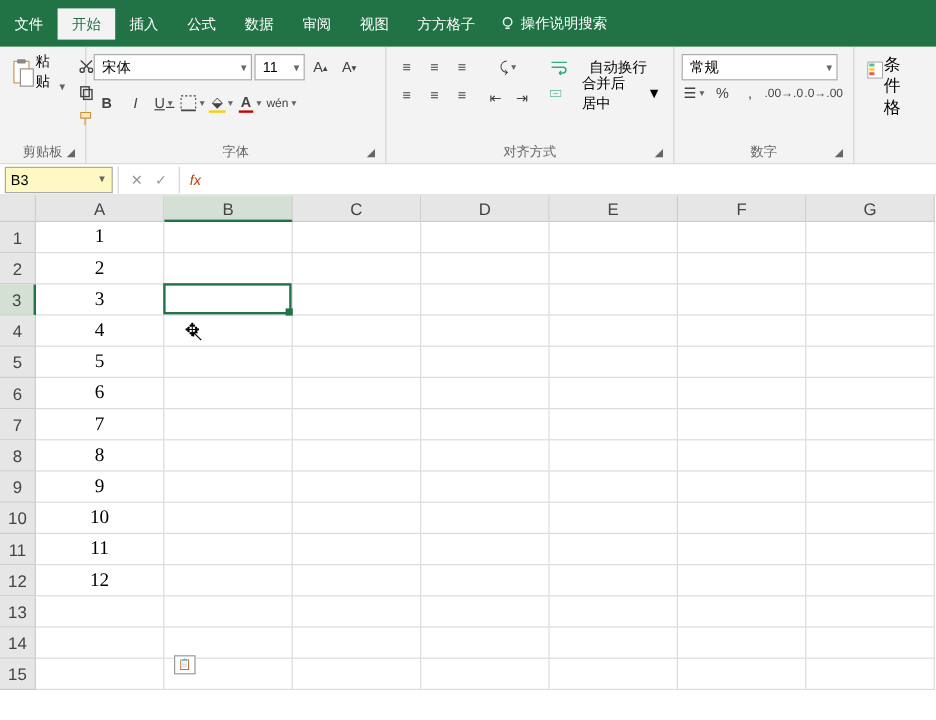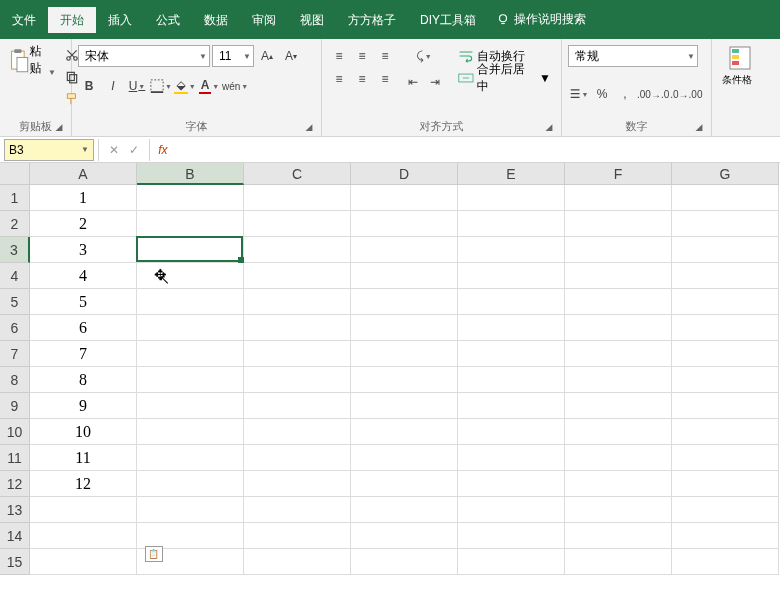--- a/index.html
+++ b/index.html
@@ -20,23 +20,23 @@
 .font-row1{display:flex;align-items:center;gap:2px;margin-bottom:6px}
 .font-row2{display:flex;align-items:center;gap:2px}
 .combo{background:#fff;border:1px solid #ababab;height:22px;display:flex;align-items:center;padding:0 2px 0 6px;font-size:12px}
 .combo .arr{margin-left:auto;font-size:8px;color:#666}
 .sq-btn{min-width:22px;height:22px;display:flex;align-items:center;justify-content:center;color:#444;position:relative}
 .sq-btn .dd{font-size:7px;margin-left:1px;color:#666}
 .underline-color{border-bottom:2px solid #c00}
 .underline-yellow{border-bottom:2px solid #fc0}
 .align-grid{display:grid;grid-template-columns:repeat(3,22px);gap:1px}
 .align-col{display:flex;flex-direction:column;gap:4px;margin-left:4px}
-.wrap-row{display:flex;align-items:center;gap:3px;height:22px;padding:0 4px}
+.wrap-row{display:flex;align-items:center;gap:17px;height:22px;padding:0 4px}
 .num-row{display:flex;gap:1px}
-.big-btn{display:flex;flex-direction:column;align-items:flex-end;padding:4px 6px;font-size:10px}
+.big-btn{display:flex;flex-direction:row;align-items:flex-start;padding:4px 6px;font-size:14px}
 .namebox-bar{height:26px;background:#fff;border-bottom:1px solid #d4d4d4;display:flex;align-items:center}
 .namebox{width:90px;height:22px;border:1px solid #ababab;margin:0 4px;display:flex;align-items:center;padding:0 4px;background:#fef9c3}
 .namebox .arr{margin-left:auto;font-size:8px;color:#666}
 .fx-btns{display:flex;align-items:center;gap:10px;padding:0 10px;color:#999;border-left:1px solid #d4d4d4;border-right:1px solid #d4d4d4;height:22px}
 .fx-label{padding:0 8px;font-style:italic;color:#c2410c}
 .formula-input{flex:1;height:22px;border:none;outline:none;padding:0 6px}
 .sheet{position:relative;height:450px;overflow:hidden}
 .corner{position:absolute;left:0;top:0;width:30px;height:22px;background:#e6e6e6;border-right:1px solid #ccc;border-bottom:1px solid #ccc}
 .colheads{position:absolute;left:30px;top:0;height:22px;display:flex}
 .ch{width:107px;height:22px;background:#e6e6e6;border-right:1px solid #ccc;border-bottom:1px solid #ccc;text-align:center;line-height:22px;font-size:14px;color:#444}
@@ -60,21 +60,20 @@
 <div class="titlebar">
   <div id="tabs-container" style="display: flex;">
       <div class="tab">文件</div>
       <div class="tab active">开始</div>
       <div class="tab">插入</div>
       <div class="tab">公式</div>
       <div class="tab">数据</div>
       <div class="tab">审阅</div>
       <div class="tab">视图</div>
       <div class="tab">方方格子</div>
-      <div class="tab">DIY工具箱</div>
     </div>
   <div class="tell-me">
     <svg width="14" height="14" viewBox="0 0 24 24" fill="none" stroke="#fff" stroke-width="2">
         <circle cx="12" cy="9" r="6"></circle>
         <path d="M9 18h6"></path>
       </svg>
     <span>操作说明搜索</span>
   </div>
 </div>
 
@@ -189,21 +188,21 @@
             </svg>
           <span>合并后居中</span>
           <span class="dd">▼</span>
         </div>
       </div>
     </div>
     <div class="group-label"><span>对齐方式</span><span class="launcher">◢</span></div>
   </div>
 
   <div class="group" style="width:150px">
-    <div class="group-body" style="flex-direction:column;padding:4px 2px;gap:16px">
+    <div class="group-body" style="flex-direction:column;padding:4px 2px;gap:0">
       <div class="combo" style="width:130px">
           <span>常规</span>
           <span class="arr">▼</span>
         </div>
       <div class="num-row">
         <div class="sq-btn">☰<span class="dd">▼</span></div>
         <div class="sq-btn">%</div>
         <div class="sq-btn">,</div>
         <div class="sq-btn">
             <span style="font-size:10px">.00→.0</span>

